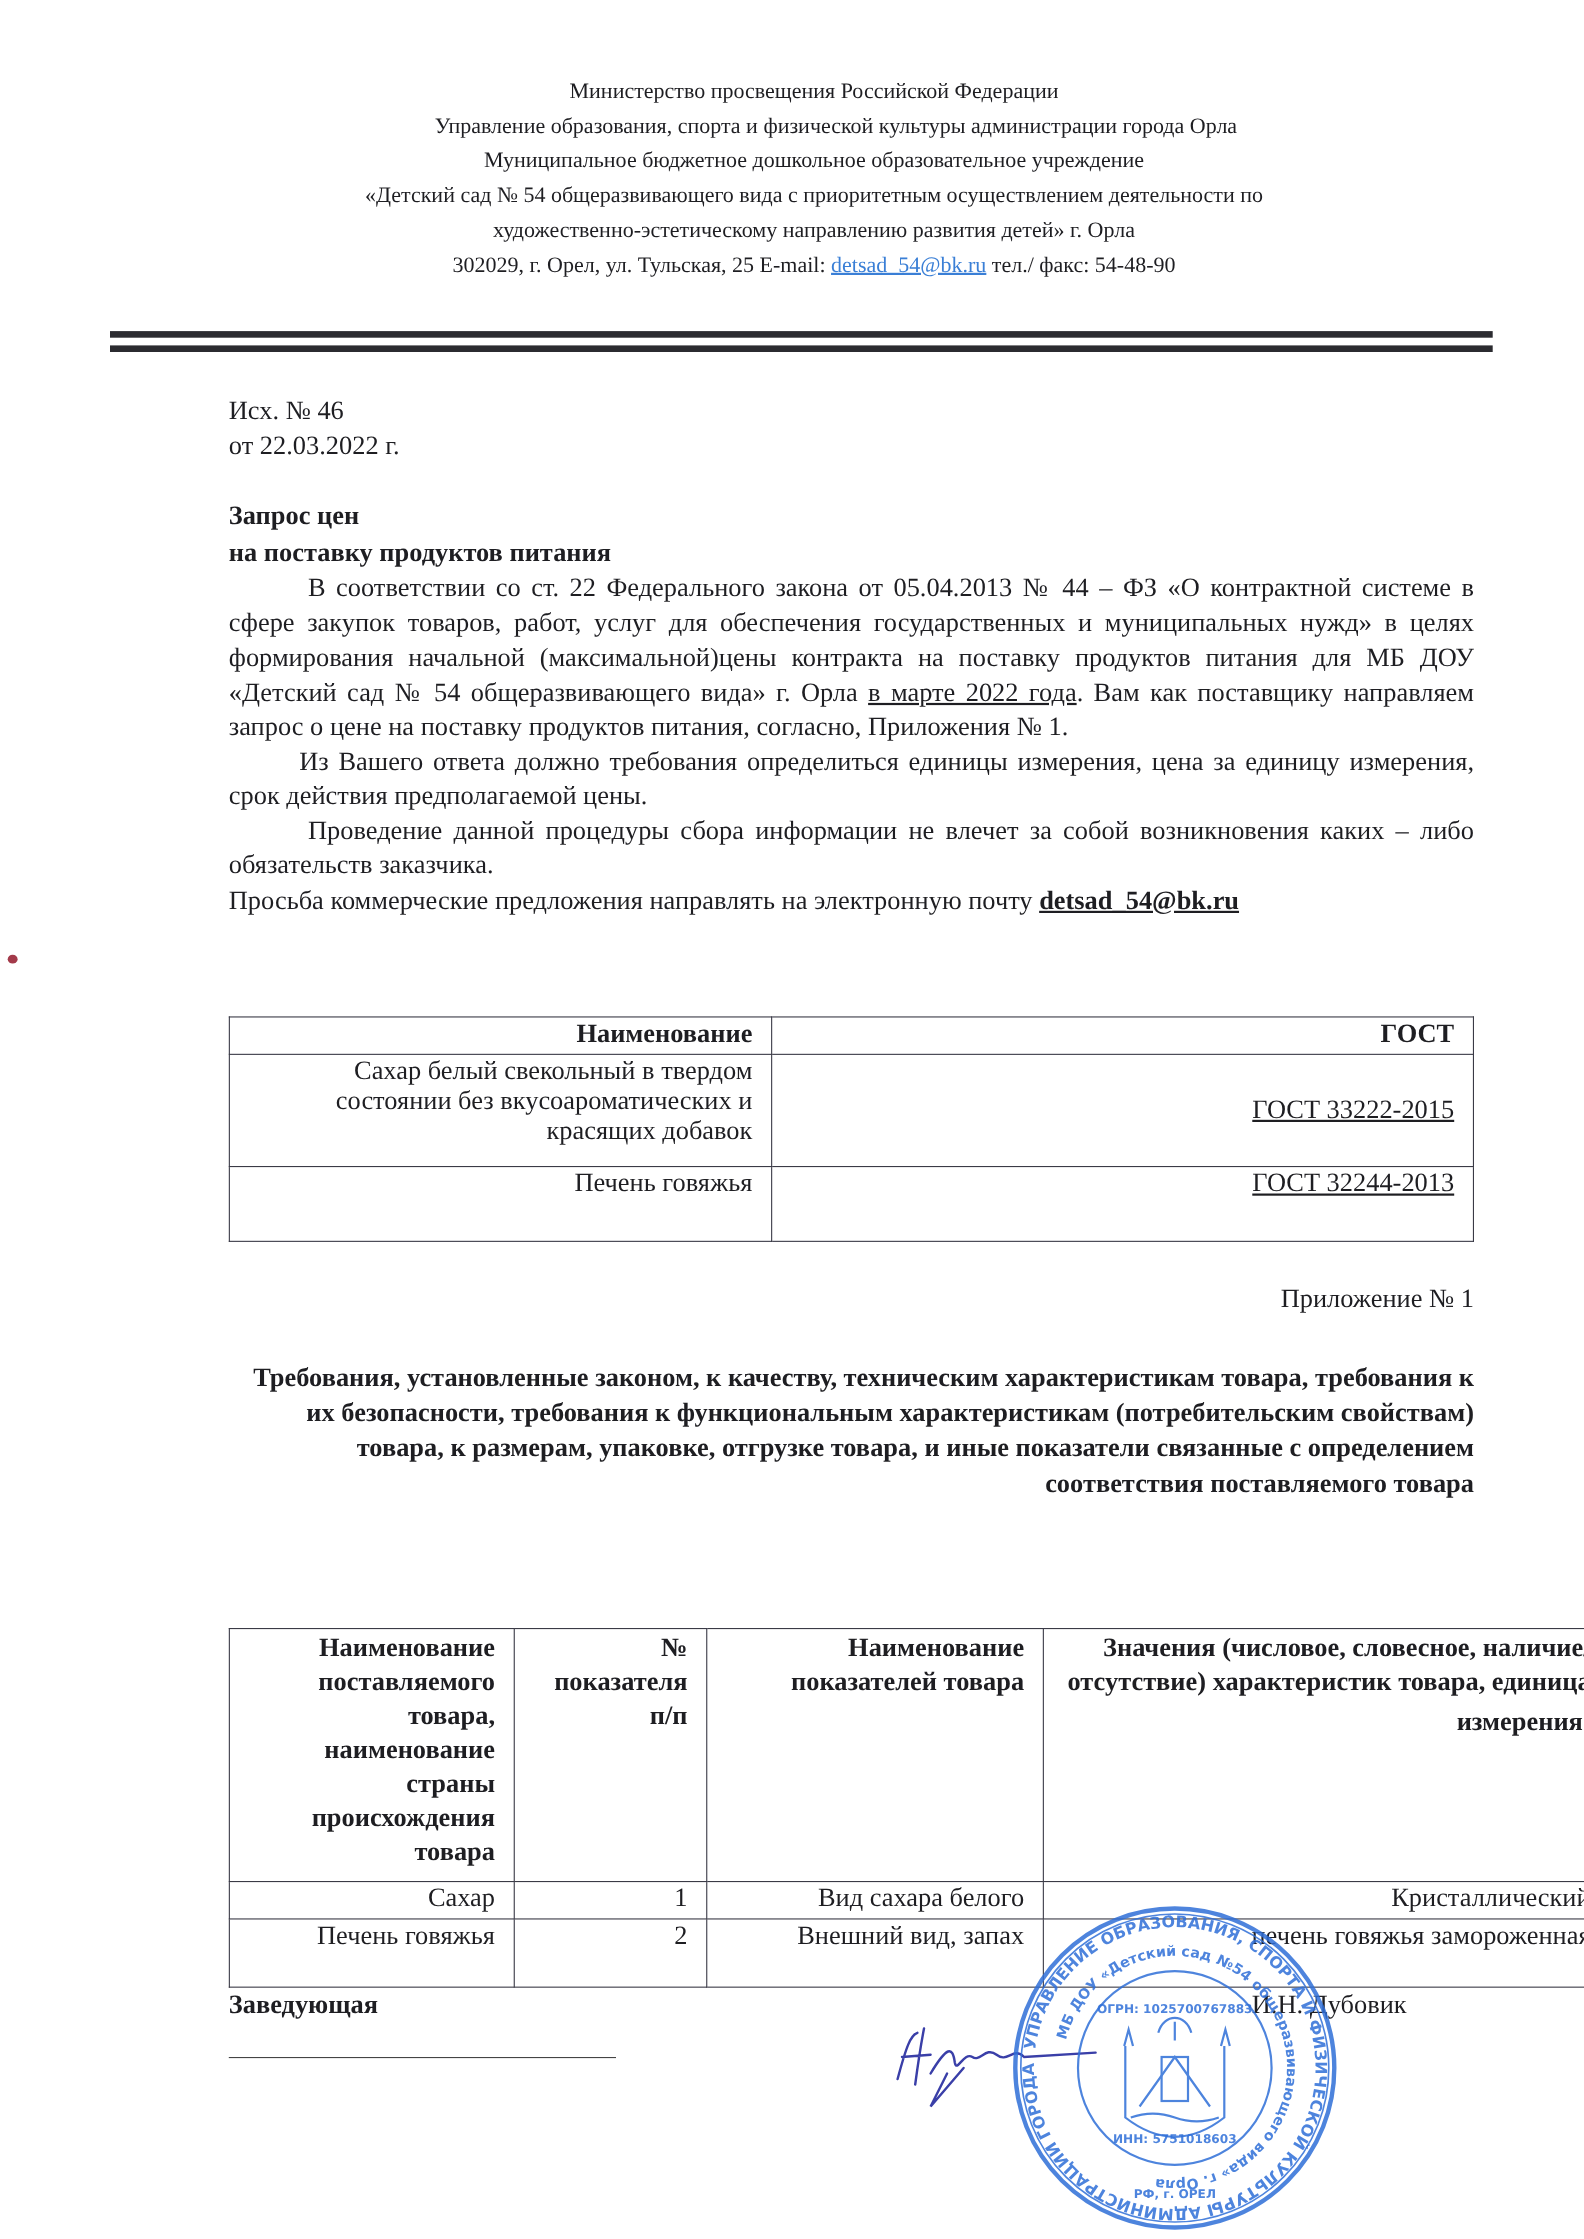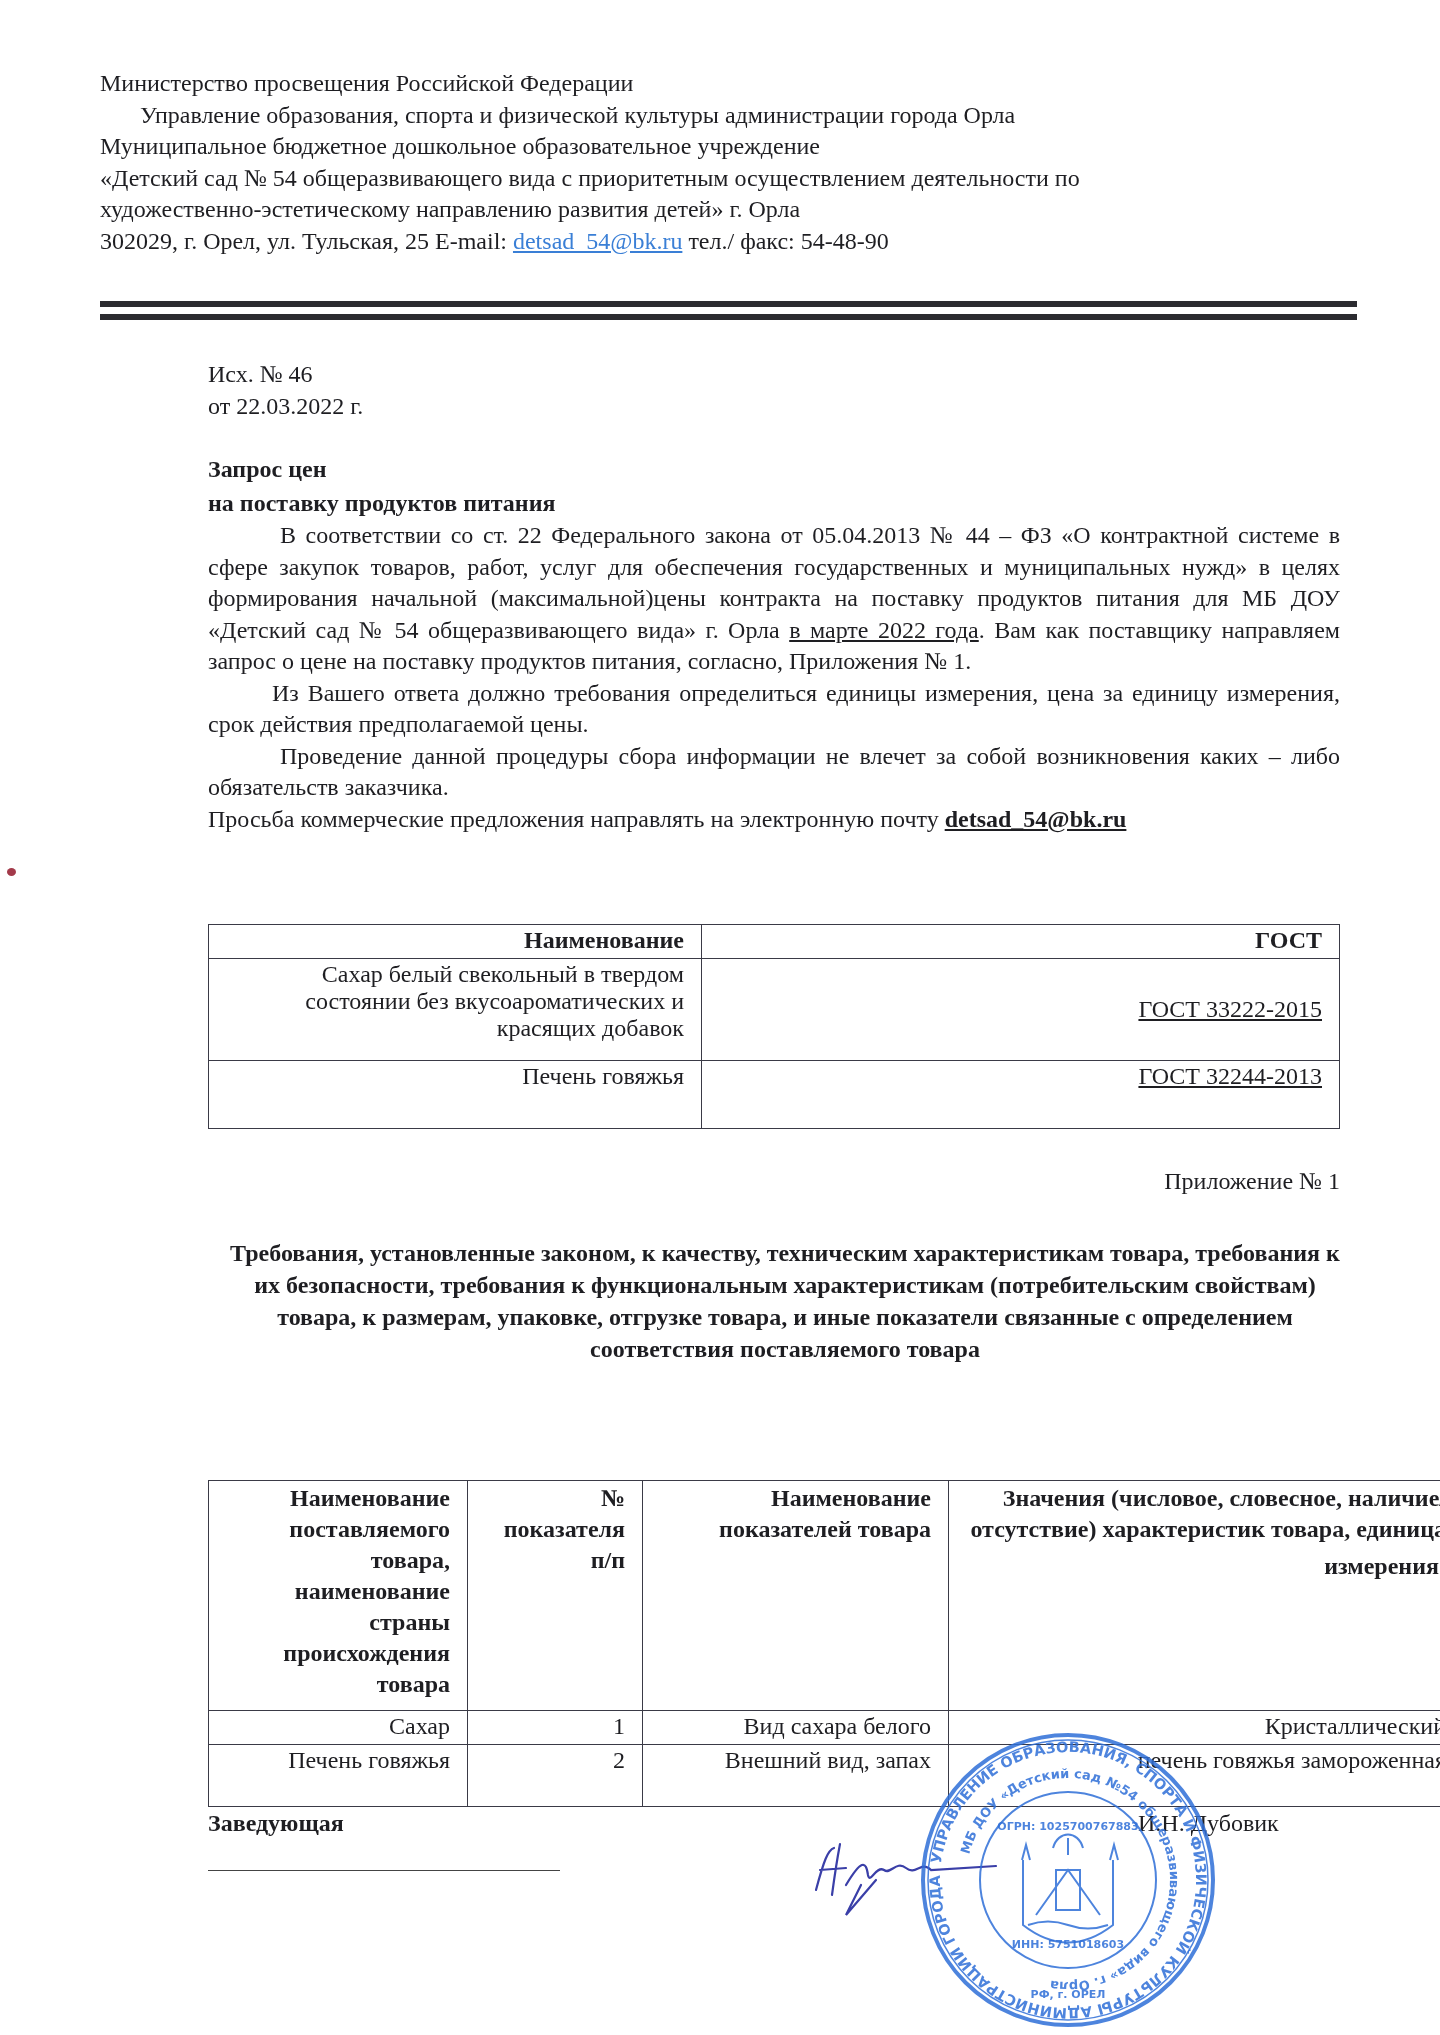--- a/index.html
+++ b/index.html
@@ -1,42 +1,42 @@
 <!DOCTYPE html>
 <html><head>
 <meta charset="utf-8">
 <style>
   html, body { margin: 0; padding: 0; background: #ffffff; }
   body {
     width: 1440px; height: 2035px; position: relative; overflow: hidden;
     font-family: "Liberation Serif", "DejaVu Serif", serif;
     color: #1e1e22; font-size: 24px;
   }
-  .header { position: absolute; left: 100px; width: 1280px; top: 68px; text-align: left; line-height: 31.5px; font-size: 24px; }
+  .header { position: absolute; left: 100px; width: 1280px; top: 68px; text-align: center; line-height: 31.5px; font-size: 20px; }
   .header .l2 { padding-left: 40px; }
   .header .email { color: #3a7fd6; text-decoration: underline; }
   .rule { position: absolute; left: 100px; width: 1257px; height: 6px; background: #2b2b30; }
   .rule.r1 { top: 301px; }
   .rule.r2 { top: 314px; }
   .ref { position: absolute; left: 208px; top: 358px; line-height: 32px; }
   .title { position: absolute; left: 208px; width: 1132px; top: 424px; text-align: left; font-weight: bold; line-height: 34px; margin-top: 28px; }
   .body-text { position: absolute; left: 208px; width: 1132px; top: 520px; line-height: 31.5px; text-align: justify; }
   .body-text p { margin: 0; }
   .indent { text-indent: 72px; }
   .indent2 { text-indent: 64px; }
   .u { text-decoration: underline; }
   .bold-u { font-weight: bold; text-decoration: underline; }
   table { border-collapse: collapse; position: absolute; font-size: 24px; }
   td, th { border: 1.5px solid #3a3a46; text-align: right; vertical-align: top; line-height: 27px; padding: 2px 17px; }
   th { font-weight: bold; }
   .t1 { left: 208px; top: 924px; width: 1132px; }
   .t1 td.mid { vertical-align: middle; }
   .t2 { left: 208px; top: 1480px; width: 1256px; }
   .appendix-no { position: absolute; right: 100px; top: 1168px; }
-  .req-title { position: absolute; left: 230px; width: 1110px; top: 1237px; text-align: center; font-weight: bold; line-height: 32px; }
+  .req-title { position: absolute; left: 230px; width: 1110px; top: 1237px; text-align: right; font-weight: bold; line-height: 32px; }
   .sig-role { position: absolute; left: 208px; top: 1810px; font-weight: bold; }
   .sig-line { position: absolute; left: 208px; top: 1870px; width: 352px; height: 1px; background: #444; }
   .sig-name { position: absolute; left: 1138px; top: 1810px; }
   .margin-dot { position: absolute; left: 7px; top: 868px; width: 9px; height: 8px; border-radius: 50%; background: #a33a4a; }
   .stamp { position: absolute; left: 918px; top: 1730px; width: 300px; height: 300px; }
   .signature { position: absolute; left: 806px; top: 1830px; width: 200px; height: 90px; }
 </style>
 </head>
 <body>
 

